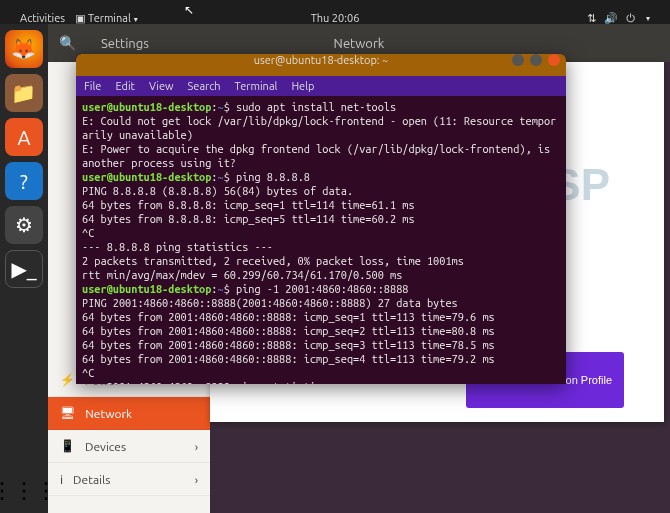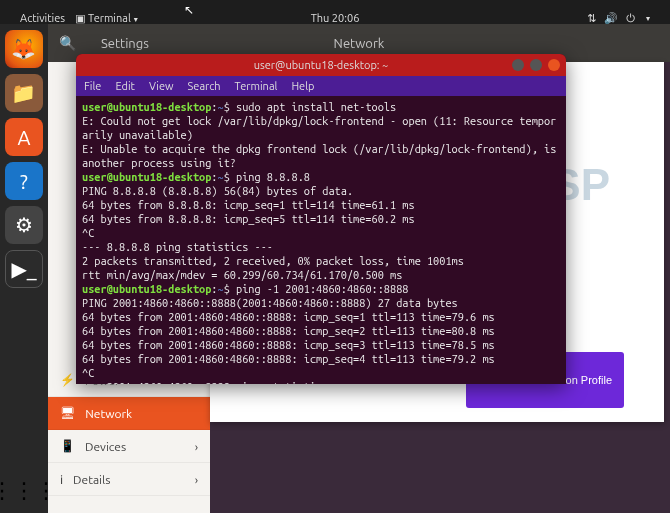--- a/index.html
+++ b/index.html
@@ -26,21 +26,21 @@
   .settings-body { position:absolute; left:48px; top:62px; width:162px; bottom:0; background:#f5f3f0; }
   .settings-right { position:absolute; left:210px; top:62px; right:6px; height:360px; background:#fff; box-shadow:0 2px 6px rgba(0,0,0,.3);}
   .srow { height:33px; display:flex; align-items:center; padding:0 12px; font-size:12px; color:#444; gap:10px; border-bottom:1px solid rgba(0,0,0,.05);}
   .srow.sel { background:#e95420; color:#fff; }
   .srow .chev { margin-left:auto; }
   .srow.muted { color:#888;}
   .remove-btn { position:absolute; right:40px; bottom:14px; background:#6d28d9; color:#fff; border:none; padding:22px 12px; font-size:11px; border-radius:3px;}
   .watermark { position:absolute; right:60px; top:160px; font-size:44px; font-weight:700; color:rgba(100,140,170,.35); font-family:Arial; pointer-events:none;}
   .watermark .o { color:rgba(80,170,200,.45);}
   .term-win { position:absolute; left:76px; top:54px; width:490px; height:330px; background:#300a24; border-radius:6px 6px 0 0; overflow:hidden; box-shadow:0 4px 20px rgba(0,0,0,.5);}
-  .term-title { height:22px; background:#b91c1c; color:#ddd; display:flex; align-items:center; justify-content:center; font-size:11px; position:relative;}
+  .term-title { height:22px; background:#a16207; color:#ddd; display:flex; align-items:flex-start; justify-content:center; font-size:11px; position:relative;}
   .term-title .wbtns { position:absolute; right:6px; display:flex; gap:6px;}
   .wbtn { width:12px; height:12px; border-radius:50%; background:#555; display:inline-block;}
   .wbtn.close { background:#e95420;}
   .term-menu { height:20px; background:#4c1d95; color:#ddd; display:flex; align-items:center; gap:14px; padding:0 8px; font-size:11px;}
   .term-body { padding:4px 6px; font-family:"Ubuntu Mono","Courier New",monospace; font-size:11px; line-height:14px; color:#eee; white-space:pre-wrap; word-break:break-all;}
   .pr { color:#7fdf3f; font-weight:bold;}
   .pb { color:#6aa9ff;}
   .pw { color:#eee;}
   .bg { position:absolute; left:48px; top:24px; right:0; bottom:0; background:#3a2a3a; z-index:-1;}
 </style>
@@ -120,21 +120,21 @@
   <div class="term-menu">
     <span>File</span>
     <span>Edit</span>
     <span>View</span>
     <span>Search</span>
     <span>Terminal</span>
     <span>Help</span>
   </div>
   <div class="term-body"><span class="pr"><span>user@ubuntu18-desktop</span></span><span class="pw">:</span><span class="pb">~</span><span class="pw">$ </span><span>sudo apt install net-tools</span>
 <span>E: Could not get lock /var/lib/dpkg/lock-frontend - open (11: Resource temporarily unavailable)</span>
-<span>E: Unable to acquire the dpkg frontend lock (/var/lib/dpkg/lock-frontend), is another process using it?</span>
+<span>E: Power to acquire the dpkg frontend lock (/var/lib/dpkg/lock-frontend), is another process using it?</span>
 <span class="pr"><span>user@ubuntu18-desktop</span></span><span class="pw">:</span><span class="pb">~</span><span class="pw">$ </span><span>ping 8.8.8.8</span>
 <span>PING 8.8.8.8 (8.8.8.8) 56(84) bytes of data.</span>
 <span>64 bytes from 8.8.8.8: icmp_seq=1 ttl=114 time=61.1 ms</span>
 <span>64 bytes from 8.8.8.8: icmp_seq=5 ttl=114 time=60.2 ms</span>
 <span>^C</span>
 <span>--- 8.8.8.8 ping statistics ---</span>
 <span>2 packets transmitted, 2 received, 0% packet loss, time 1001ms</span>
 <span>rtt min/avg/max/mdev = 60.299/60.734/61.170/0.500 ms</span>
 <span class="pr"><span>user@ubuntu18-desktop</span></span><span class="pw">:</span><span class="pb">~</span><span class="pw">$ </span><span>ping -1 2001:4860:4860::8888</span>
 <span>PING 2001:4860:4860::8888(2001:4860:4860::8888) 27 data bytes</span>

